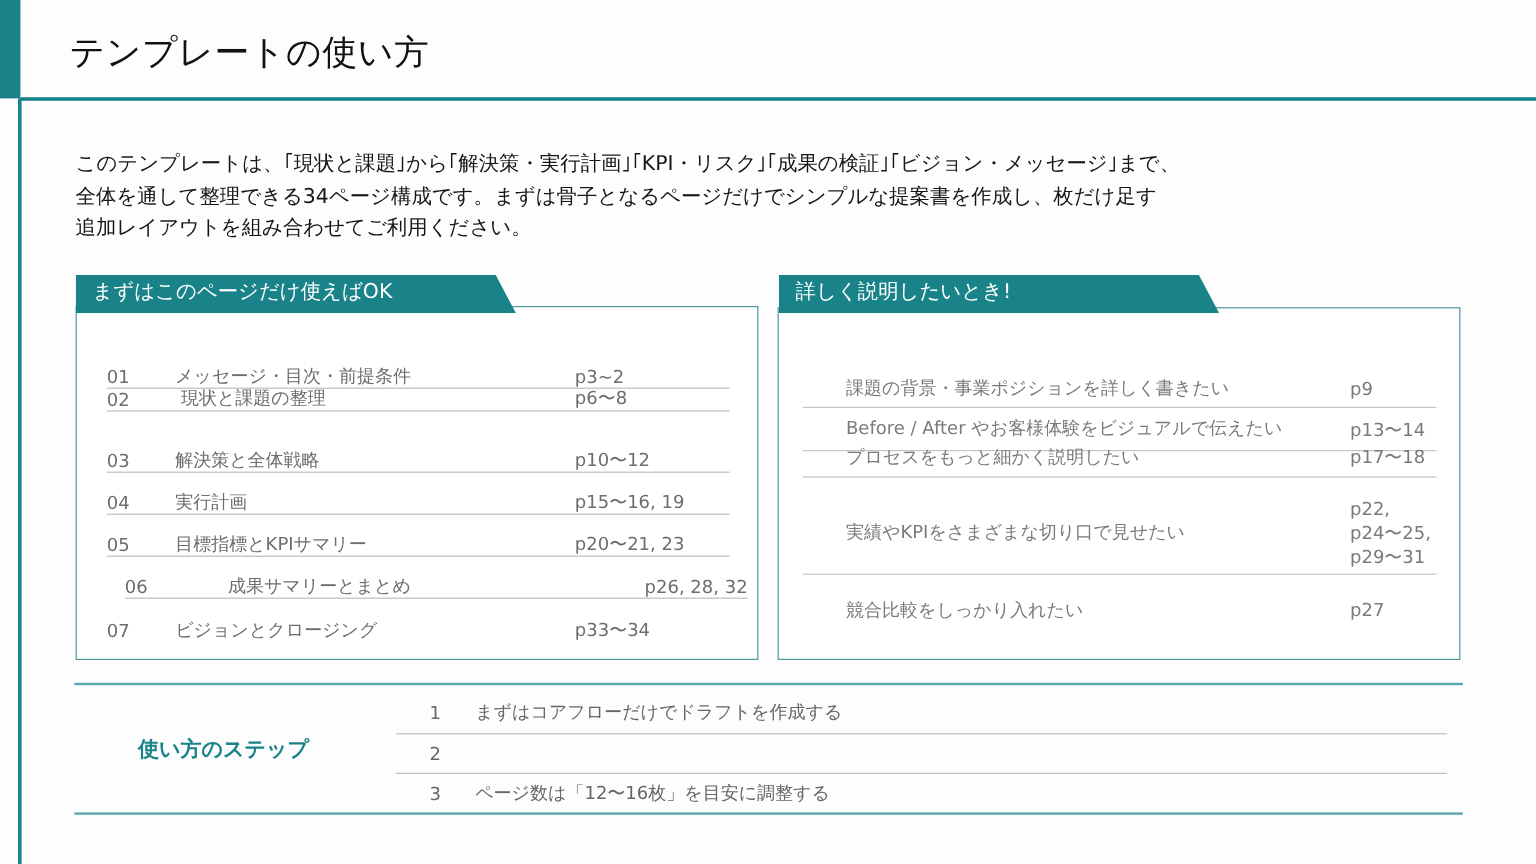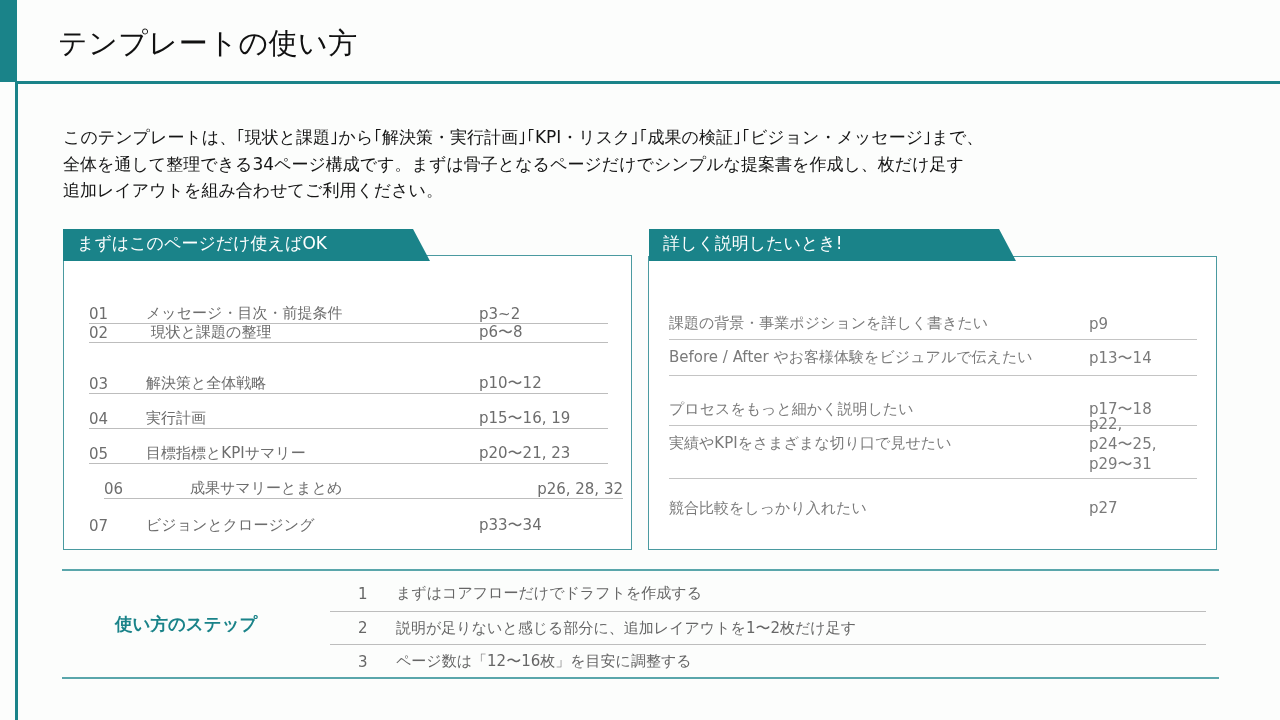--- a/index.html
+++ b/index.html
@@ -22,21 +22,21 @@
   #panel-right { left: 648px; top: 256px; width: 569px; height: 294px; }
   #tab-right { left: 649px; top: 229px; width: 370px; }
 
   .row { position: absolute; display: flex; align-items: flex-end; font-size: 15px; color: #6d6d6d; border-bottom: 1.3px solid #bdbdbd; }
   .row .num { width: 57px; }
   .row .label { width: 333px; }
   .row .page { white-space: nowrap; }
   .row:last-child { border-bottom: none; }
 
   .rrow { position: absolute; display: flex; align-items: center; font-size: 15px; color: #7a7a7a; border-bottom: 1.3px solid #c4c4c4; }
-  .rrow .label { width: 420px; white-space: nowrap; }
+  .rrow .label { width: 420px; white-space: nowrap; margin-left: 36px; }
   .rrow .page { line-height: 20px; }
 
   .steps-top { position: absolute; left: 62px; top: 569px; width: 1157px; height: 2px; background: #5aa6ab; }
   .steps-bottom { position: absolute; left: 62px; top: 677px; width: 1157px; height: 2px; background: #5aa6ab; }
   .steps-heading { position: absolute; left: 115px; top: 612px; font-size: 17.5px; font-weight: bold; color: #1a8389; white-space: nowrap; }
   .step { position: absolute; left: 330px; width: 876px; display: flex; align-items: center; font-size: 15px; color: #666; border-bottom: 1.3px solid #bdbdbd; }
   .step .num { width: 66px; padding-left: 28px; }
   .step:last-of-type { border-bottom: none; }
 </style>
 </head>
@@ -94,21 +94,21 @@
 
 <div class="panel" id="panel-right">
   <div class="rrow" style="left:20px; top:51px; width:528px; height:32px;">
     <span class="label">課題の背景・事業ポジションを詳しく書きたい</span>
     <span class="page">p9</span>
   </div>
   <div class="rrow" style="left:20px; top:83px; width:528px; height:36px;">
     <span class="label">Before / After やお客様体験をビジュアルで伝えたい</span>
     <span class="page">p13〜14</span>
   </div>
-  <div class="rrow" style="left:20px; top:136px; width:528px; height:33px;">
+  <div class="rrow" style="left:20px; top:108px; width:528px; height:33px;">
     <span class="label">プロセスをもっと細かく説明したい</span>
     <span class="page">p17〜18</span>
   </div>
   <div class="rrow" style="left:20px; top:152px; width:528px; height:70px;">
     <span class="label">実績やKPIをさまざまな切り口で見せたい</span>
     <span class="page">
       <div>p22,</div>
       <div>p24〜25,</div>
       <div>p29〜31</div>
     </span>
@@ -122,20 +122,19 @@
 
 <div class="steps-top"></div>
 <div class="steps-heading">使い方のステップ</div>
 <div>
   <div class="step" style="top:576px; height:36px;">
     <span class="num">1</span>
     <span>まずはコアフローだけでドラフトを作成する</span>
   </div>
   <div class="step" style="top:612px; height:33px;">
     <span class="num">2</span>
-    <span>説明が足りないと感じる部分に、追加レイアウトを1〜2枚だけ足す</span>
   </div>
   <div class="step" style="top:645px; height:33px; border-bottom:none;">
     <span class="num">3</span>
     <span>ページ数は「12〜16枚」を目安に調整する</span>
   </div>
 </div>
 <div class="steps-bottom"></div>
 
 </body></html>

